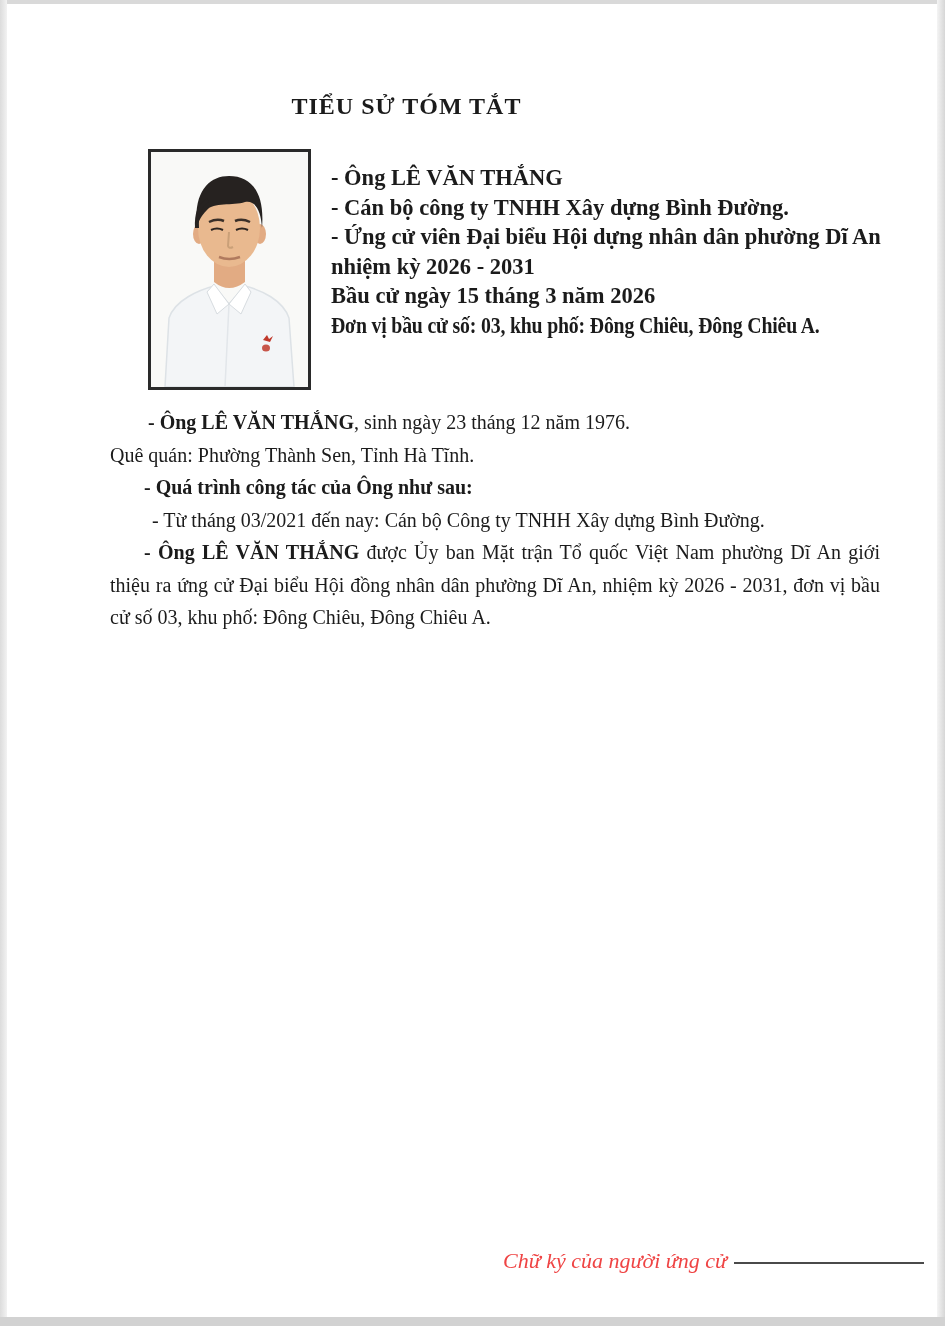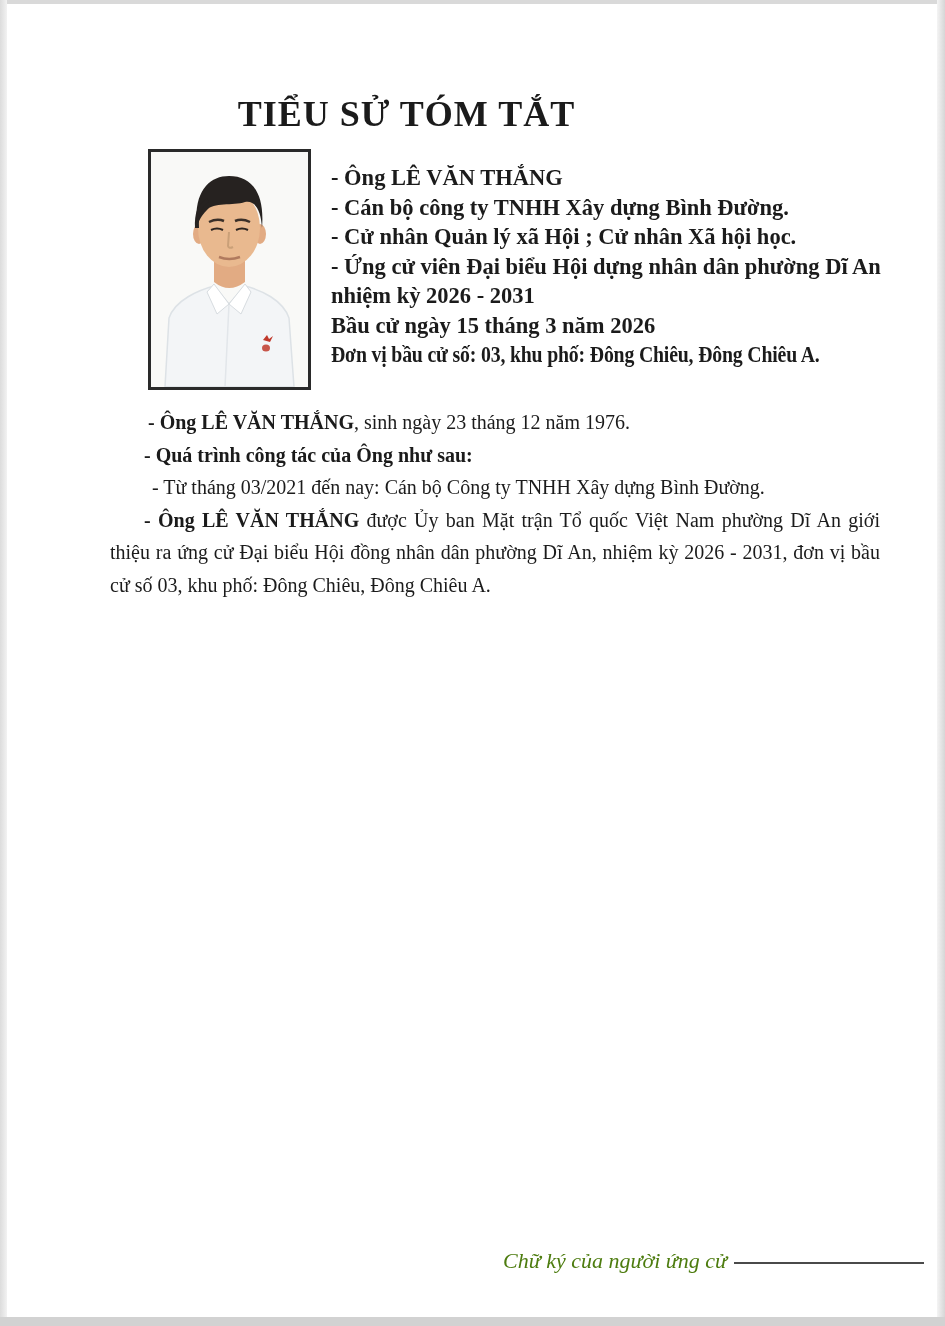--- a/index.html
+++ b/index.html
@@ -16,21 +16,21 @@
     background:#ffffff;
   }
   
   .edge-top{position:absolute;left:0;top:0;width:945px;height:4px;background:#cfcfcf;opacity:.8;}
   .edge-left{position:absolute;left:0;top:0;width:7px;height:1326px;background:linear-gradient(90deg,#dcdcdc,#f2f2f2);}
   .edge-right{position:absolute;right:0;top:0;width:8px;height:1326px;background:linear-gradient(270deg,#d6d6d6,#f4f4f4);}
   .edge-bottom{position:absolute;left:0;bottom:0;width:945px;height:9px;background:#d2d2d2;}
 
   .doc-title{
     position:absolute;left:0;top:93px;width:813px;
-    text-align:center;font-weight:bold;font-size:36px;letter-spacing:1px;
+    text-align:center;font-weight:bold;font-size:24px;letter-spacing:1px;
   }
 
   .photo-frame{
     position:absolute;left:148px;top:149px;width:163px;height:241px;
     border:3px solid #2a2a2a;background:#fbfbfa;box-sizing:border-box;
   }
   .photo-frame svg{display:block;width:100%;height:100%;}
 
   .summary{
     position:absolute;left:331px;top:163px;width:556px;
@@ -53,21 +53,21 @@
   .p-indent-3{text-indent:42px;text-align:left;}
   .bold{font-weight:bold;}
 
   .committee{
     position:absolute;left:0;top:698px;width:945px;
     text-align:center;font-weight:bold;font-size:23px;line-height:30px;
   }
 
   .signature{
     position:absolute;left:503px;top:1248px;
-    font-style:italic;font-size:22px;color:#4d7c0f;
+    font-style:italic;font-size:22px;color:#ef4444;
     white-space:nowrap;
   }
   .sig-line{
     display:inline-block;width:190px;height:2px;
     border-bottom:2.5px solid #4a4a4a;
     margin-left:7px;vertical-align:baseline;
     transform:translateY(-4px);
   }
 </style>
 </head>
@@ -115,29 +115,29 @@
       <path d="M68 105 Q78 109 89 105" stroke="#b07a5e" stroke-width="2.5" fill="none"></path>
 
       <path d="M112 188 l4 -5 l2 4 l4 -3 l-3 6 z" fill="#c0392b"></path>
       <ellipse cx="115" cy="196" rx="4" ry="3.5" fill="#c0392b" opacity="0.85"></ellipse>
     </svg>
   </div>
 
   <div class="summary">
     <div class="line">- Ông LÊ VĂN THẮNG</div>
     <div class="line">- Cán bộ công ty TNHH Xây dựng Bình Đường.</div>
-    <div class="line">- Cử nhân Quản lý xã Hội ; Cử nhân Xã hội học.</div>
     <div class="line wrap">- Ứng cử viên Đại biểu Hội dựng nhân dân phường Dĩ An</div>
     <div class="line">nhiệm kỳ 2026 - 2031</div>
     <div class="line">Bầu cử ngày 15 tháng 3 năm 2026</div>
     <div class="line condensed">Đơn vị bầu cử số: 03,  khu phố: Đông Chiêu, Đông Chiêu A.</div>
   </div>
 
   <div class="body-text">
     <p class="p-indent-1"><span class="bold">- Ông LÊ VĂN THẮNG</span><span>, sinh ngày 23 tháng 12 năm 1976.</span></p>
+    <p>Quê quán: Phường Thành Sen, Tỉnh Hà Tĩnh.</p>
     <p class="bold p-indent-2">- Quá trình công tác của Ông như sau:</p>
     <p class="p-indent-3">- Từ tháng 03/2021 đến nay: Cán bộ Công ty TNHH Xây dựng Bình Đường.</p>
     <p class="p-indent-2"><span class="bold">- Ông LÊ VĂN THẮNG</span><span> được Ủy ban Mặt trận Tổ quốc Việt Nam phường Dĩ An giới thiệu ra ứng cử Đại biểu Hội đồng nhân dân phường Dĩ An, nhiệm kỳ 2026 - 2031, đơn vị bầu cử số 03, khu phố: Đông Chiêu, Đông Chiêu A.</span></p>
   </div>
 
 
   <div class="signature">
     <span>Chữ ký của người ứng cử</span><span class="sig-line"></span>
   </div>
 

